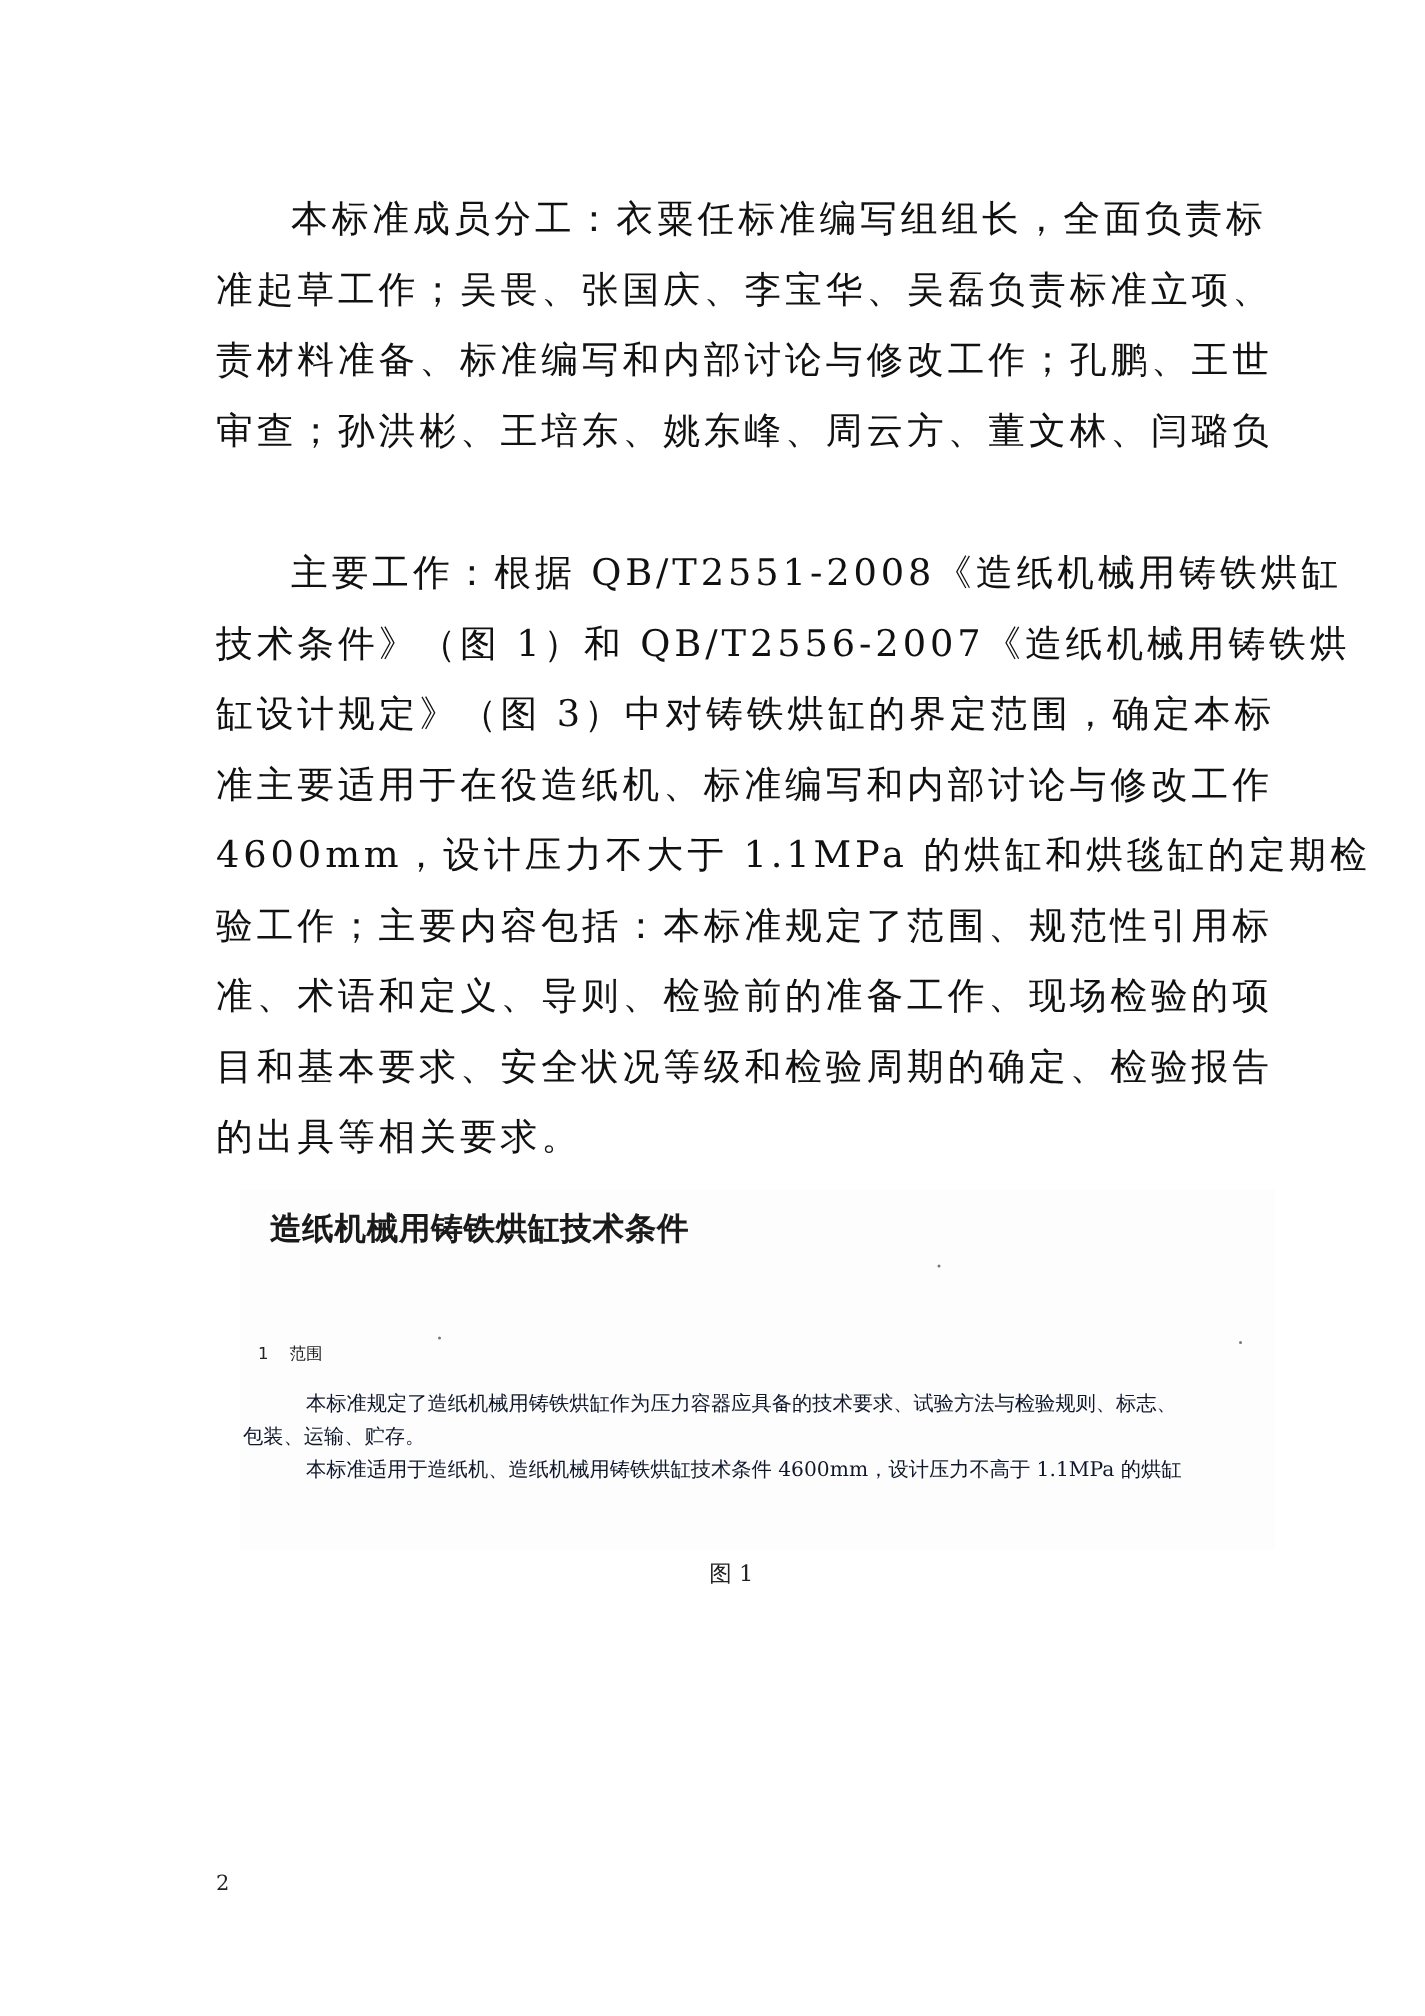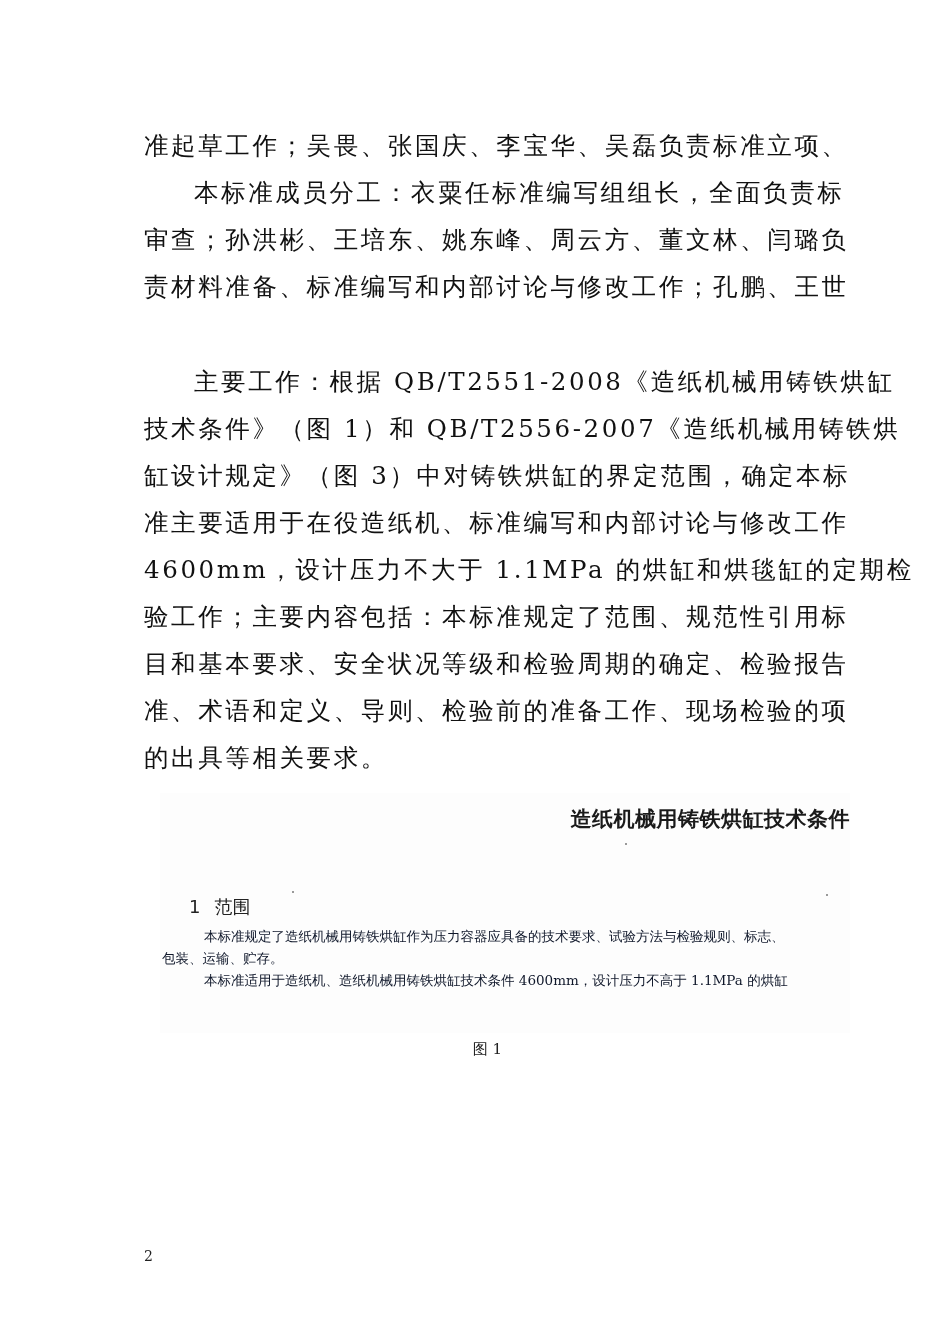--- a/index.html
+++ b/index.html
@@ -44,34 +44,34 @@
       left: 160px;
       top: 793px;
       width: 690px;
       height: 240px;
       background: #fdfdfd;
     }
     .fig-title {
       position: absolute;
       left: 0; right: 0;
       top: 12px;
-      text-align: right;
+      text-align: left;
       font-family: "DejaVu Sans", "Liberation Sans", sans-serif;
       font-weight: bold;
       font-size: 21px;
       letter-spacing: 0.5px;
       color: #1a1a1a;
       padding-left: 20px;
     }
     .fig-section {
       position: absolute;
-      left: 29px;
+      left: 12px;
       top: 102px;
       font-family: "DejaVu Sans", "Liberation Sans", sans-serif;
-      font-size: 18px;
+      font-size: 11px;
       color: #222;
     }
     .fig-section .num { margin-right: 14px; }
     .fig-text {
       position: absolute;
       left: 2px;
       width: 688px;
       font-family: "DejaVu Serif", "Liberation Serif", serif;
       font-size: 13.5px;
       line-height: 22px;
@@ -105,35 +105,35 @@
       font-size: 14px;
       color: #222;
     }
   </style>
 </head>
 <body>
 
 <div class="page">
 
   <div class="body-text para1">
+    <span class="line indent">本标准成员分工：衣粟任标准编写组组长，全面负责标</span>
     <span class="line">准起草工作；吴畏、张国庆、李宝华、吴磊负责标准立项、</span>
-    <span class="line indent">本标准成员分工：衣粟任标准编写组组长，全面负责标</span>
+    <span class="line">责材料准备、标准编写和内部讨论与修改工作；孔鹏、王世</span>
     <span class="line">审查；孙洪彬、王培东、姚东峰、周云方、董文林、闫璐负</span>
-    <span class="line">责材料准备、标准编写和内部讨论与修改工作；孔鹏、王世</span>
   </div>
 
   <div class="body-text para2">
     <span class="line indent">主要工作：根据 QB/T2551-2008《造纸机械用铸铁烘缸</span>
     <span class="line">技术条件》（图 1）和 QB/T2556-2007《造纸机械用铸铁烘</span>
     <span class="line">缸设计规定》（图 3）中对铸铁烘缸的界定范围，确定本标</span>
     <span class="line">准主要适用于在役造纸机、标准编写和内部讨论与修改工作</span>
     <span class="line">4600mm，设计压力不大于 1.1MPa 的烘缸和烘毯缸的定期检</span>
     <span class="line">验工作；主要内容包括：本标准规定了范围、规范性引用标</span>
+    <span class="line">准、术语和定义、导则、检验前的准备工作、现场检验的项</span>
     <span class="line">目和基本要求、安全状况等级和检验周期的确定、检验报告</span>
-    <span class="line">准、术语和定义、导则、检验前的准备工作、现场检验的项</span>
     <span class="line">的出具等相关要求。</span>
   </div>
 
   <div class="figure">
     <div class="fig-title">造纸机械用铸铁烘缸技术条件</div>
     <span class="speck" style="left:132px; top:98px;"></span>
     <span class="speck" style="left:465px; top:50px;"></span>
     <span class="speck" style="left:666px; top:101px;"></span>
     <div class="fig-section">
       <span class="num">1</span><span>范围</span>

